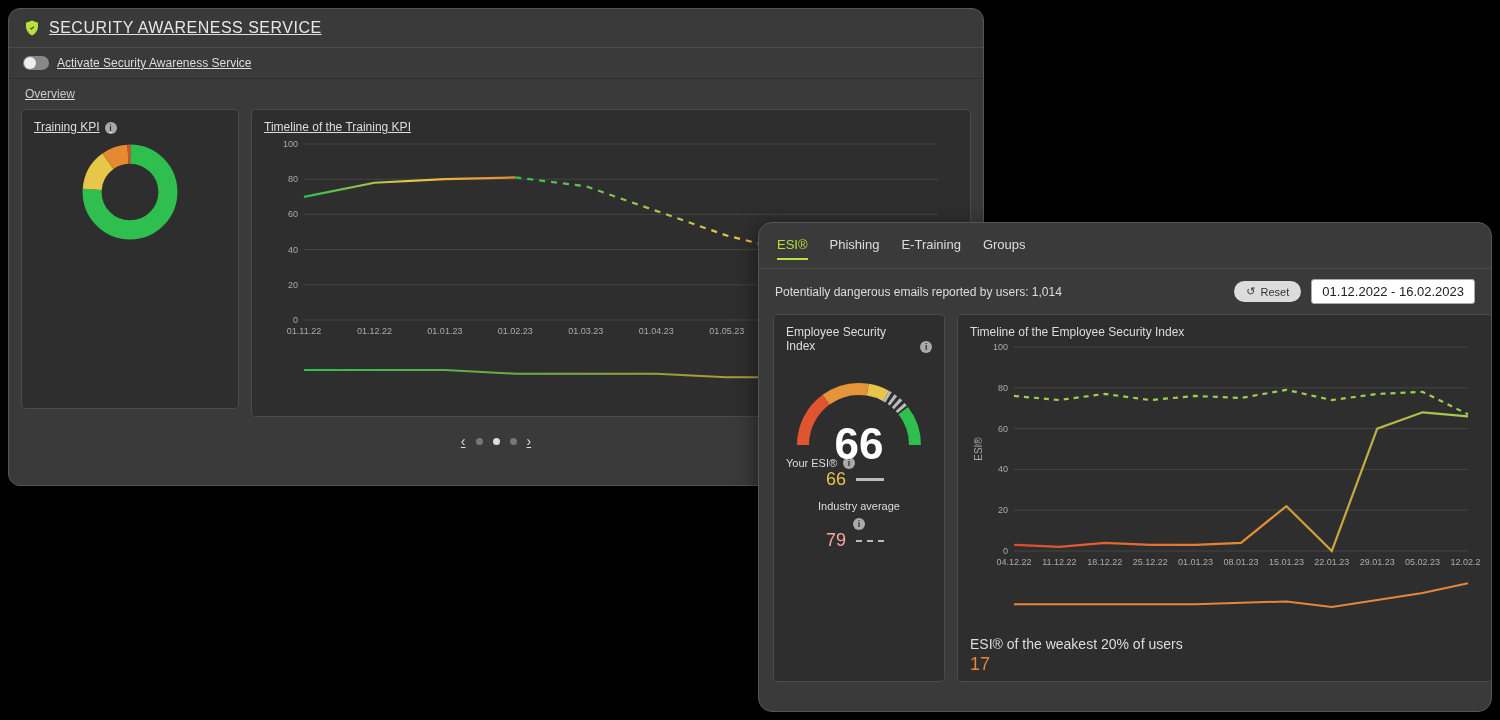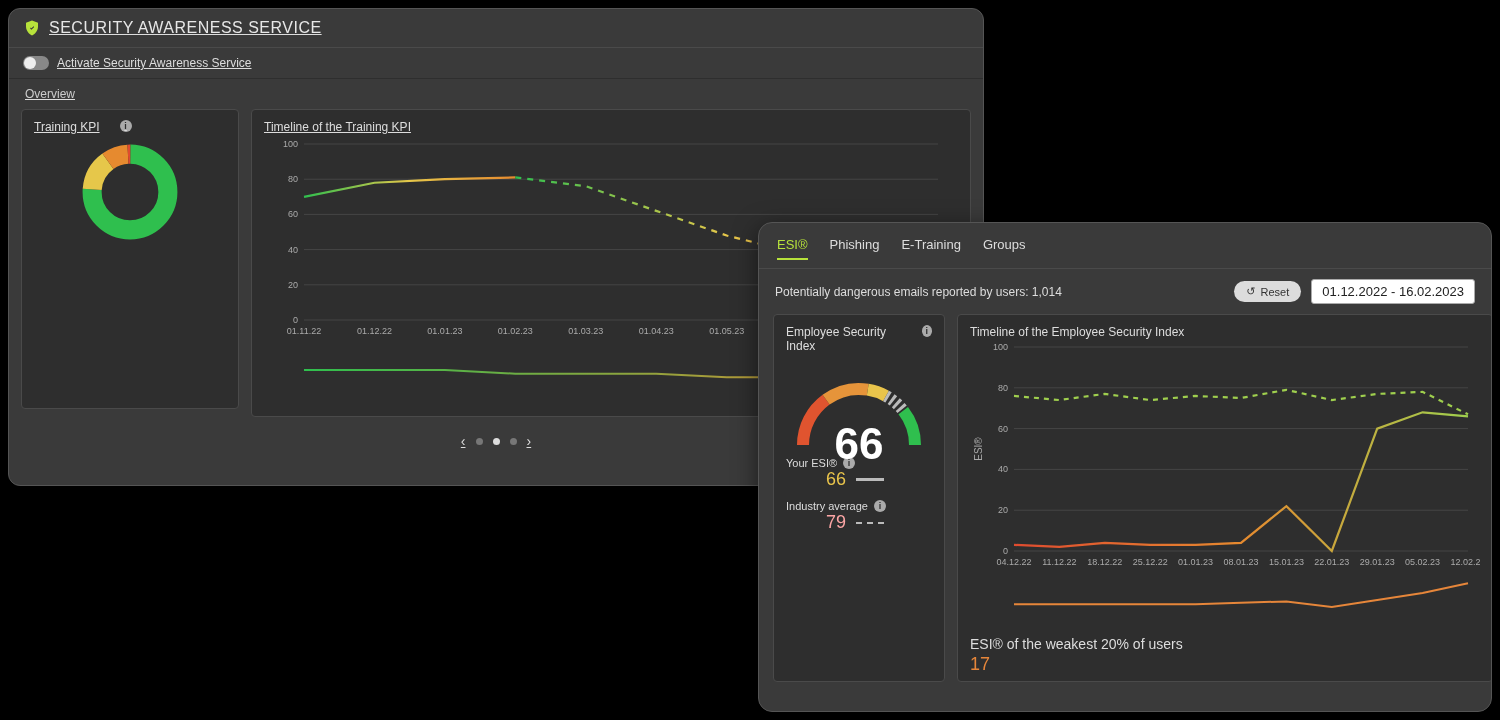--- a/index.html
+++ b/index.html
@@ -21,21 +21,21 @@
   .toggle::after{content:"";position:absolute;left:1px;top:1px;width:12px;height:12px;border-radius:50%;background:#eee;}
   .noticeBar{display:flex;align-items:center;gap:20px;background:#2e2e2e;border:1px solid #4a4a4a;border-radius:4px;padding:8px 12px;margin:10px 12px;}
   .noticeBar .demo{margin-left:auto;margin-right:auto;transform:translateX(-80px);
     background:#e9b94f;color:#333;border:1px solid #8a6a15;padding:2px 8px;border-radius:2px;font-size:11px;}
 
   .overviewLabel{padding:8px 16px;color:#ccc;font-size:12px;}
   .gridA{display:flex;gap:12px;padding:0 12px 10px;}
   .card{background:#2e2e2e;border:1px solid #4a4a4a;border-radius:4px;padding:10px 12px;}
   .cardA1{width:218px;height:300px;}
   .cardA2{flex:1;height:308px;position:relative;}
-  .cardTitle{font-size:12px;color:#ddd;display:flex;align-items:flex-start;gap:20px;}
+  .cardTitle{font-size:12px;color:#ddd;display:flex;align-items:flex-end;gap:5px;}
   .infoDot{width:12px;height:12px;border-radius:50%;background:#aaa;color:#2e2e2e;font-size:9px;
     font-weight:bold;display:inline-flex;align-items:center;justify-content:center;}
 
   .donutWrap{display:flex;justify-content:center;padding:8px 0 6px;}
   .legend{font-size:11px;line-height:1.2;margin-top:6px;}
   .legend .lbl{font-size:10px;}
   .legend .val{color:#fff;font-size:15px;margin-bottom:4px;}
   .c-green{color:#2fbf4e;} .c-yellow{color:#e6c74a;} .c-orange{color:#e68a2f;} .c-red{color:#e04b2f;}
 
   .pager{height:28px;display:flex;align-items:center;justify-content:center;gap:10px;color:#bbb;}
@@ -206,21 +206,21 @@
         </div>
       </div>
       <div class="esiLabel" style="margin-top:6px;">
         <span>Your ESI®</span>
         <span class="infoDot">i</span>
       </div>
       <div class="rowFlex">
         <span class="esiVal" style="margin-left:40px;">66</span>
         <span class="solLine"></span>
       </div>
-      <div class="esiLabel" style="margin-top:10px;">
+      <div class="esiLabel" style="margin-top:10px;flex-direction:column;">
         <span>Industry average</span>
         <span class="infoDot">i</span>
       </div>
       <div class="rowFlex">
         <span class="indVal" style="margin-left:40px;">79</span>
         <span class="dashLine"></span>
       </div>
     </div>
 
     <div class="card cardB2">

